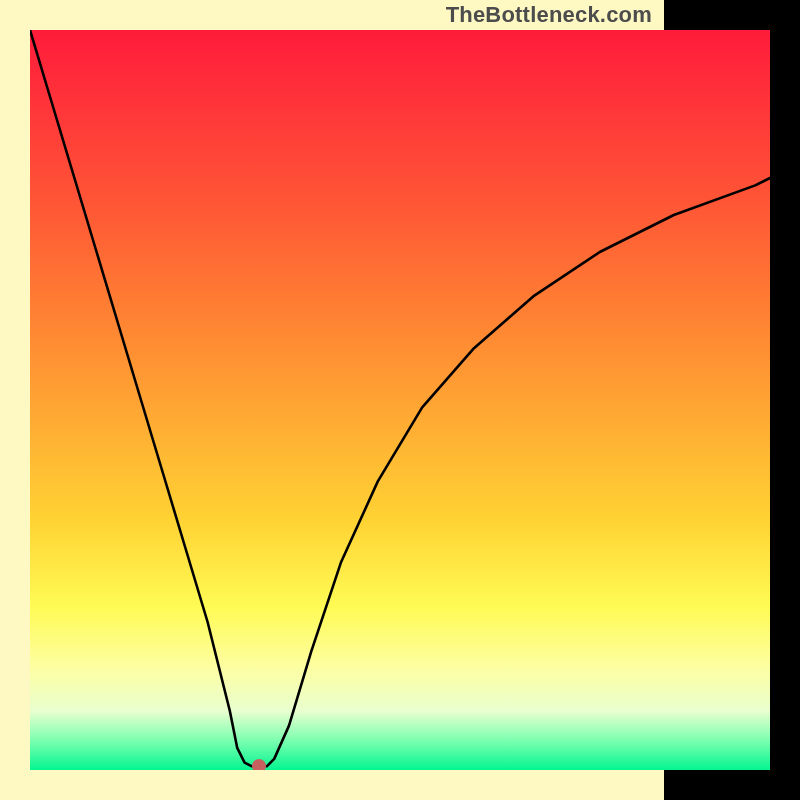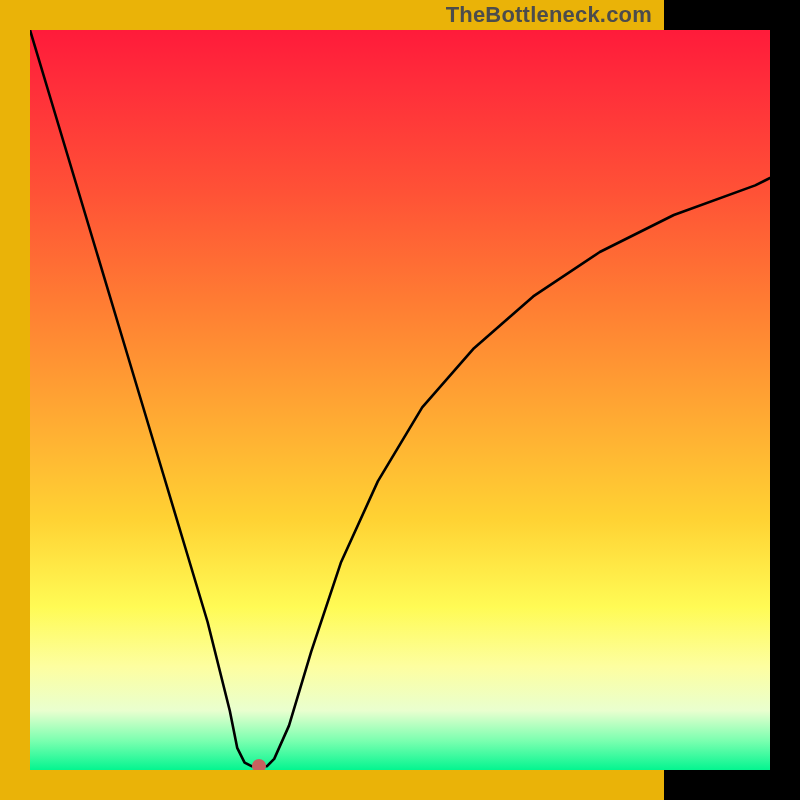--- a/index.html
+++ b/index.html
@@ -8,21 +8,21 @@
     width: 800px;
     height: 800px;
     background: #000;
     font-family: Arial, Helvetica, sans-serif;
     overflow: hidden;
   }
   .frame {
     position: relative;
     width: 664px;
     height: 800px;
-    background: #eab308;
+    background: #fef9c3;
   }
   .watermark {
     position: absolute;
     top: 2px;
     right: 12px;
     color: #4c4c4c;
     font-size: 22px;
     font-weight: 600;
     letter-spacing: 0.2px;
     z-index: 10;

